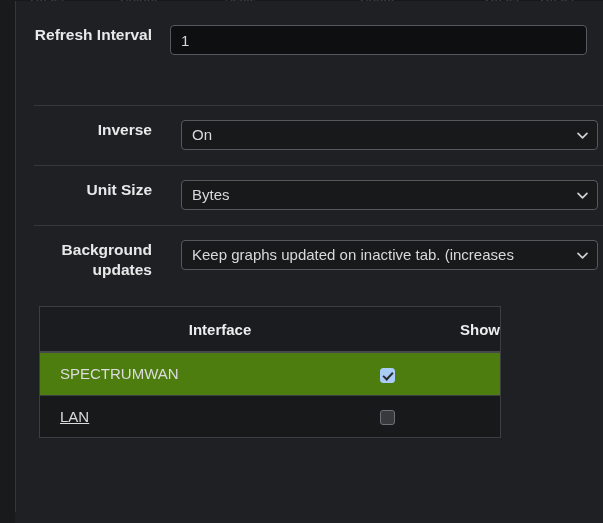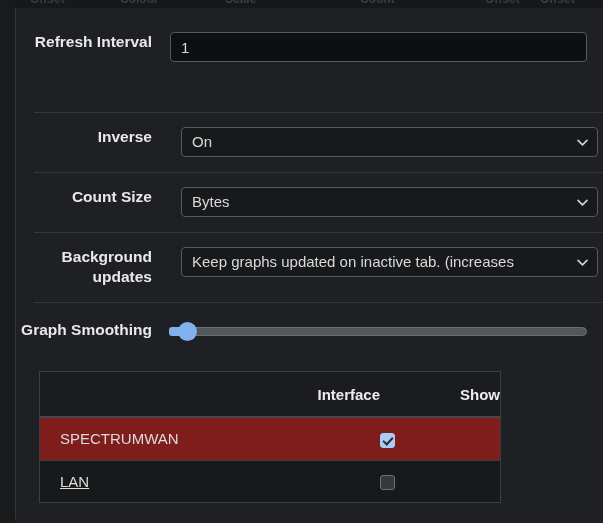--- a/index.html
+++ b/index.html
@@ -52,21 +52,21 @@
   }
   .top-strip-inner span {
     position: absolute;
     top: 0;
   }
 
   
   .panel {
     position: absolute;
     left: 15px;
-    top: 8px;
+    top: 1px;
     width: 588px;
     height: 511px;
     background: #1e2023;
     border-left: 1px solid #33373b;
     box-sizing: border-box;
     overflow: hidden;
   }
 
   .form-row {
     display: flex;
@@ -192,21 +192,21 @@
     border-bottom: none;
     background: #1a1c1f;
     box-sizing: border-box;
   }
   table.iface {
     width: 100%;
     border-collapse: collapse;
     table-layout: fixed;
   }
   table.iface th {
-    text-align: right;
+    text-align: center;
     font-size: 15px;
     font-weight: bold;
     color: #ededee;
     padding: 14px 0 13px 20px;
     background: #1a1c1f;
     border-bottom: 2px solid #45494d;
   }
   table.iface th.show-col {
     width: 120px;
     padding-left: 0;
@@ -216,21 +216,21 @@
   table.iface td {
     font-size: 15px;
     color: #dcdcdd;
     padding: 12px 0 12px 20px;
     border-bottom: 1px solid #3b3f43;
   }
   table.iface td.show-cell {
     padding-left: 0;
     padding-right: 0;
   }
-  table.iface tr.odd td { background: #7f1d1d; }
+  table.iface tr.odd td { background: #4d7c0f; }
   table.iface tr.even td { background: #17191b; text-decoration: underline; }
 
   .cb {
     display: inline-block;
     width: 15px;
     height: 15px;
     border-radius: 3px;
     position: relative;
     vertical-align: middle;
     box-sizing: border-box;
@@ -290,21 +290,21 @@
           <span class="chevron">
             <svg viewBox="0 0 16 16" width="13" height="13">
               <path d="M2.5 5.5 L8 11 L13.5 5.5" fill="none" stroke="#cfcfd0" stroke-width="2.1" stroke-linecap="round" stroke-linejoin="round"></path>
             </svg>
           </span>
         </div>
       </div>
     </div>
 
     <div class="form-row" style="padding-top:15px; padding-bottom:15px;">
-      <div class="row-label">Count Size</div>
+      <div class="row-label">Unit Size</div>
       <div class="row-control">
         <div class="select-wrap">
           <div class="select-box">Bytes</div>
           <span class="chevron">
             <svg viewBox="0 0 16 16" width="13" height="13">
               <path d="M2.5 5.5 L8 11 L13.5 5.5" fill="none" stroke="#cfcfd0" stroke-width="2.1" stroke-linecap="round" stroke-linejoin="round"></path>
             </svg>
           </span>
         </div>
       </div>
@@ -317,29 +317,20 @@
           <div class="select-box">Keep graphs updated on inactive tab. (increases</div>
           <span class="chevron">
             <svg viewBox="0 0 16 16" width="13" height="13">
               <path d="M2.5 5.5 L8 11 L13.5 5.5" fill="none" stroke="#cfcfd0" stroke-width="2.1" stroke-linecap="round" stroke-linejoin="round"></path>
             </svg>
           </span>
         </div>
       </div>
     </div>
 
-    <div class="form-row" style="padding-top:18px; padding-bottom:18px;">
-      <div class="row-label">Graph Smoothing</div>
-      <div class="row-control">
-        <div class="slider">
-          <div class="slider-track"></div>
-          <div class="slider-thumb"></div>
-        </div>
-      </div>
-    </div>
 
     <div class="table-wrap">
       <table class="iface">
         <thead>
           <tr>
             <th>Interface</th>
             <th class="show-col">Show</th>
           </tr>
         </thead>
         <tbody>

